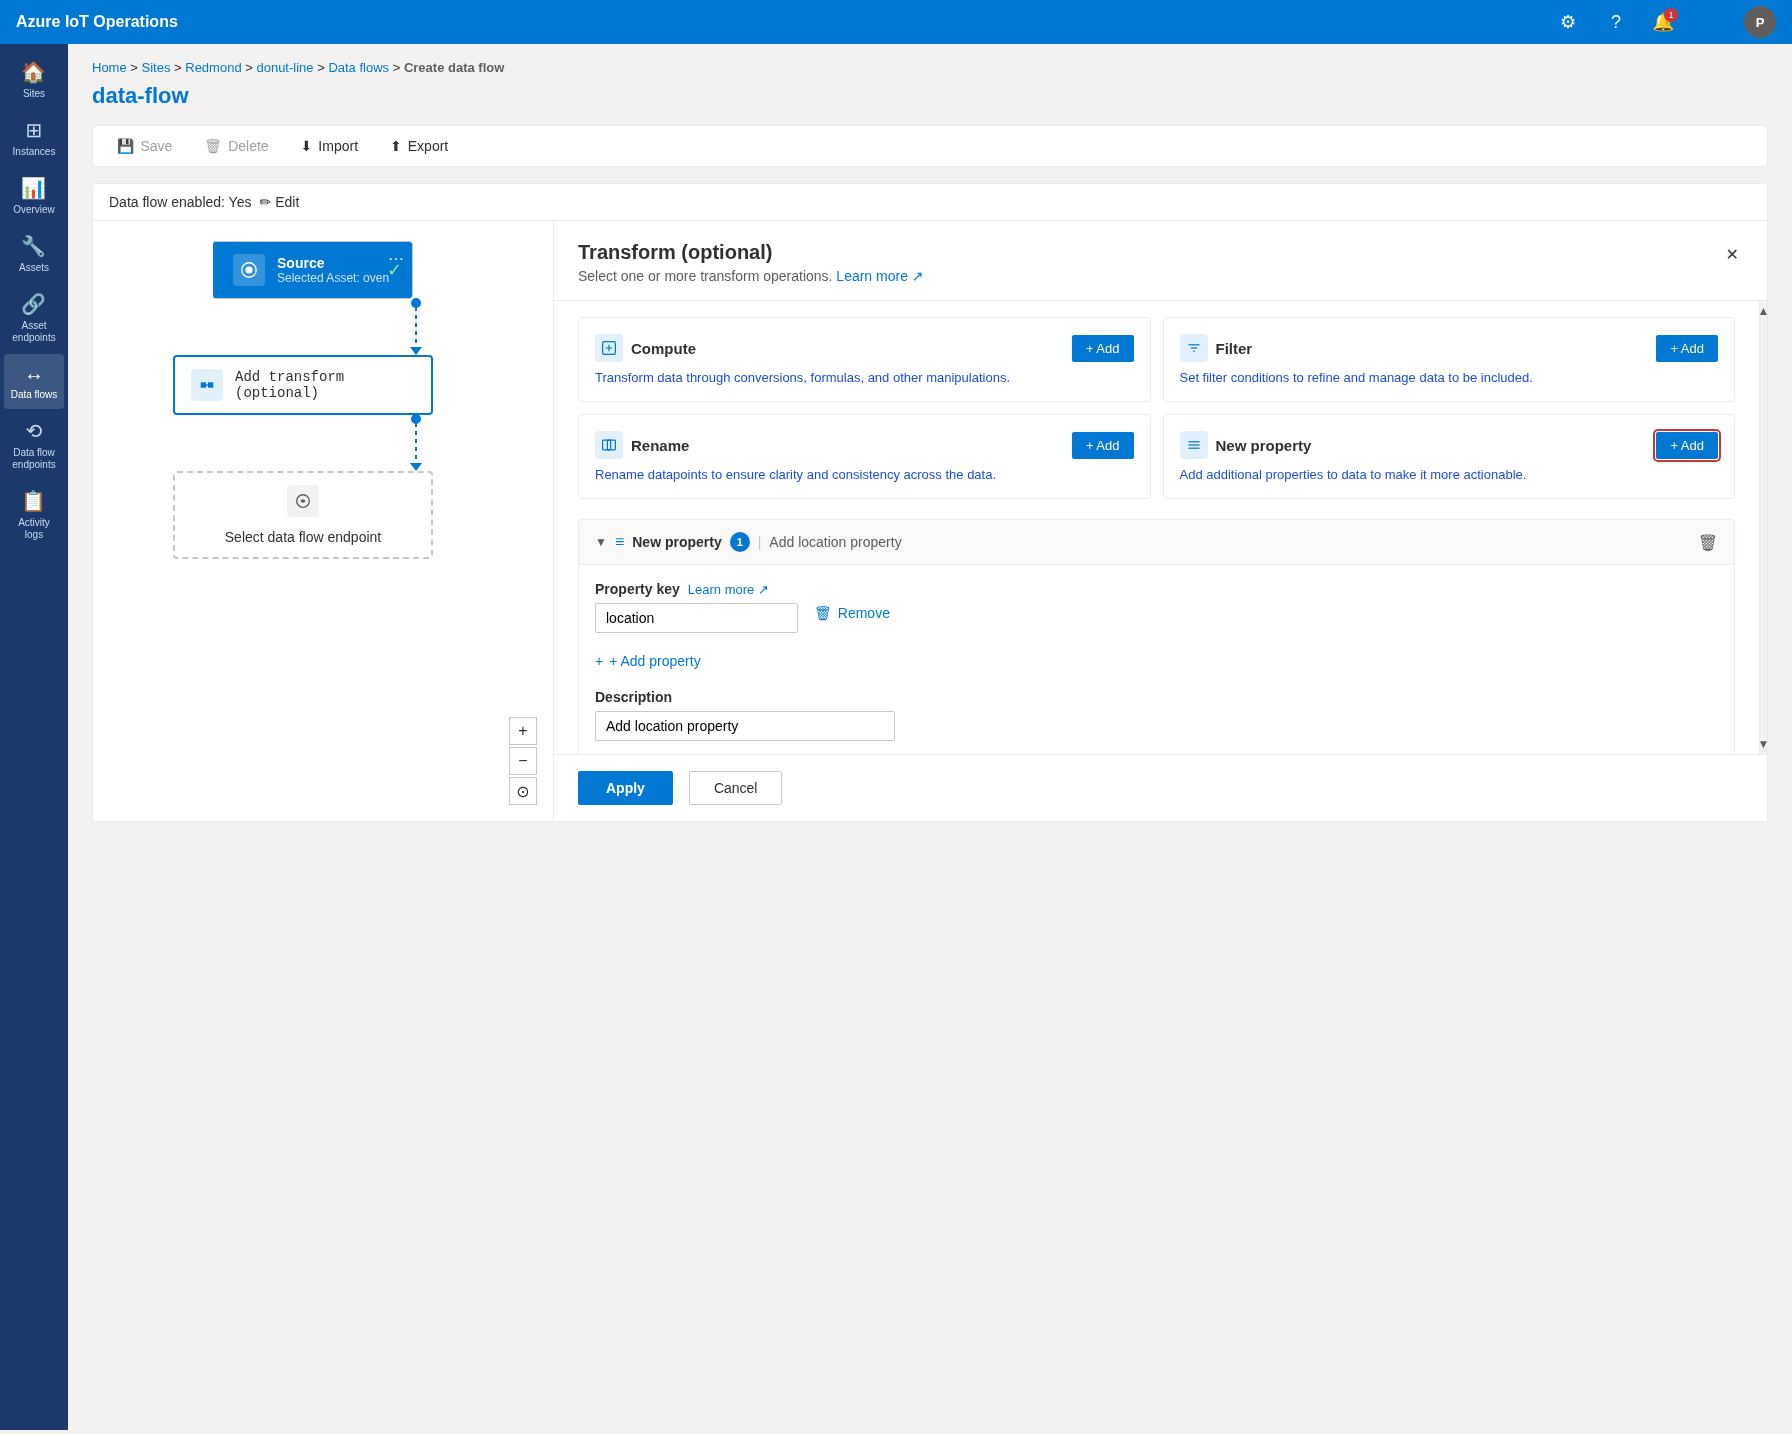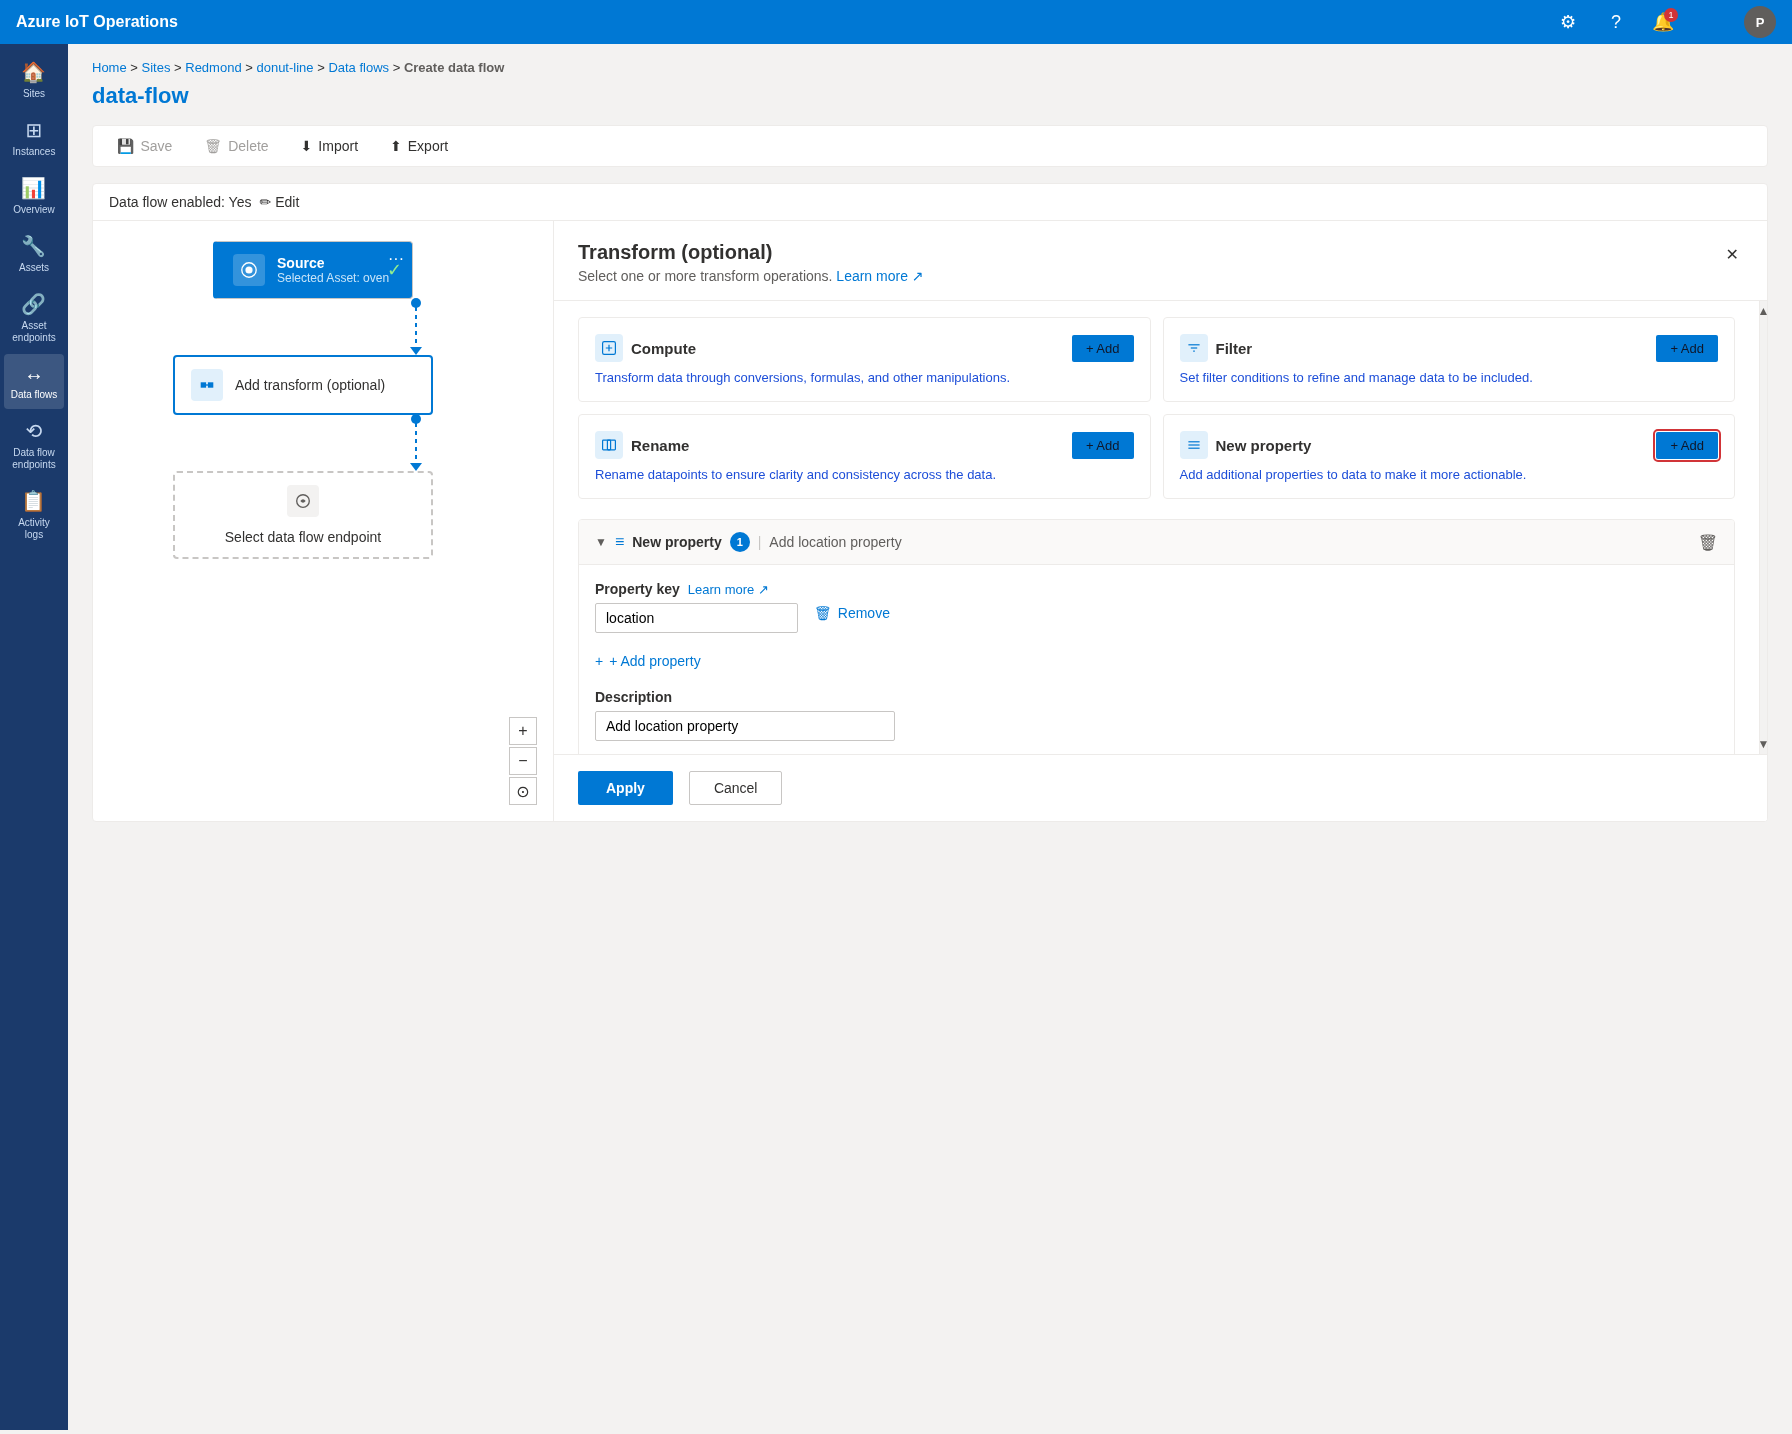--- a/index.html
+++ b/index.html
@@ -196,20 +196,21 @@
       color: white;
       width: 200px;
       margin-left: 100px;
     }
     .flow-node.source .node-title { color: white; font-weight: 600; }
     .flow-node.source .node-sub { color: #c7e4f9; font-size: 12px; }
     .flow-node.transform {
       border: 2px solid #0078d4;
       width: 260px;
       margin-left: 60px;
+      font-family: Liberation Mono, monospace;
     }
     .flow-node.endpoint {
       border: 2px dashed #c8c6c4;
       width: 260px;
       margin-left: 60px;
       flex-direction: column;
     }
     .node-icon-box {
       width: 32px; height: 32px;
       background: rgba(255,255,255,0.2);
@@ -356,21 +357,21 @@
       display: flex; align-items: center; justify-content: center;
       color: #0078d4;
       font-size: 16px;
     }
     .transform-card-desc {
       font-size: 13px;
       color: #1d4ed8;
     }
     .add-btn {
       background: #0078d4;
-      color: #0f172a;
+      color: #fef9c3;
       border: none;
       padding: 6px 14px;
       border-radius: 2px;
       cursor: pointer;
       font-size: 13px;
       display: flex;
       align-items: center;
       gap: 4px;
       white-space: nowrap;
     }

